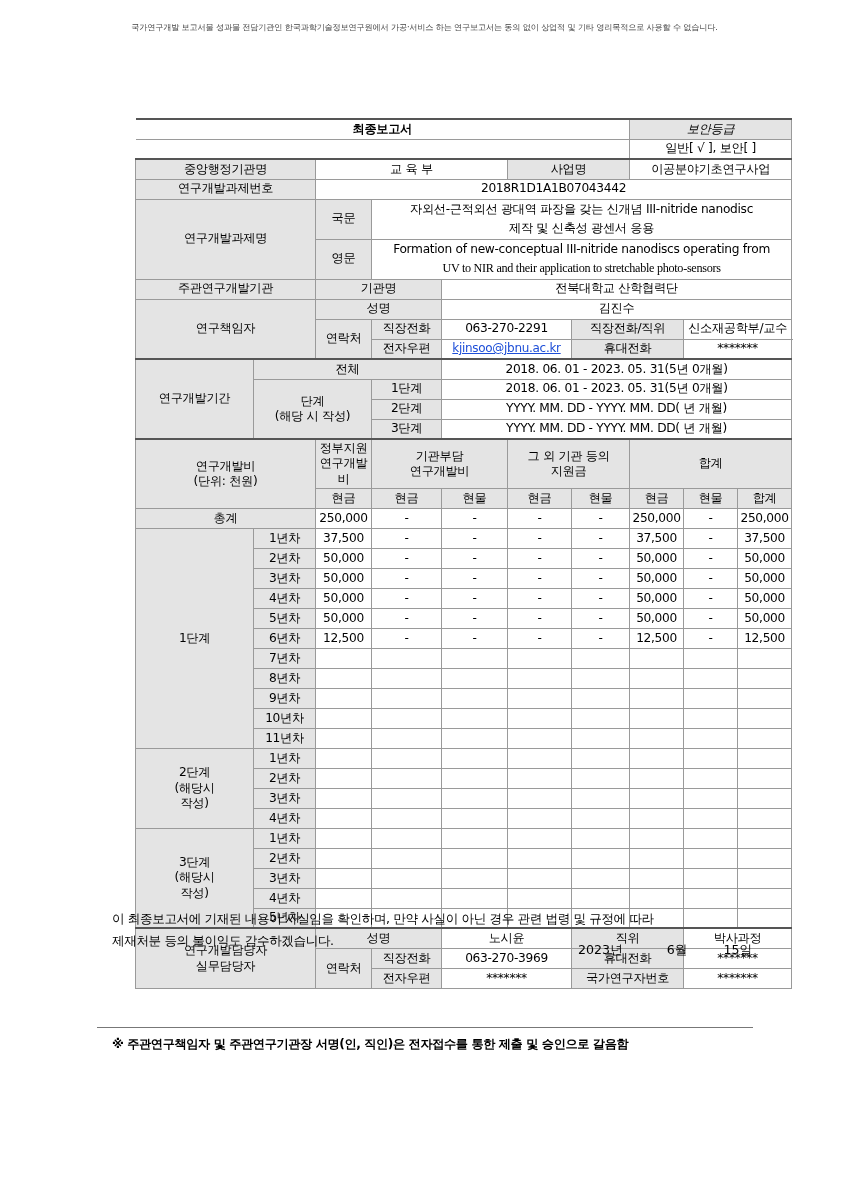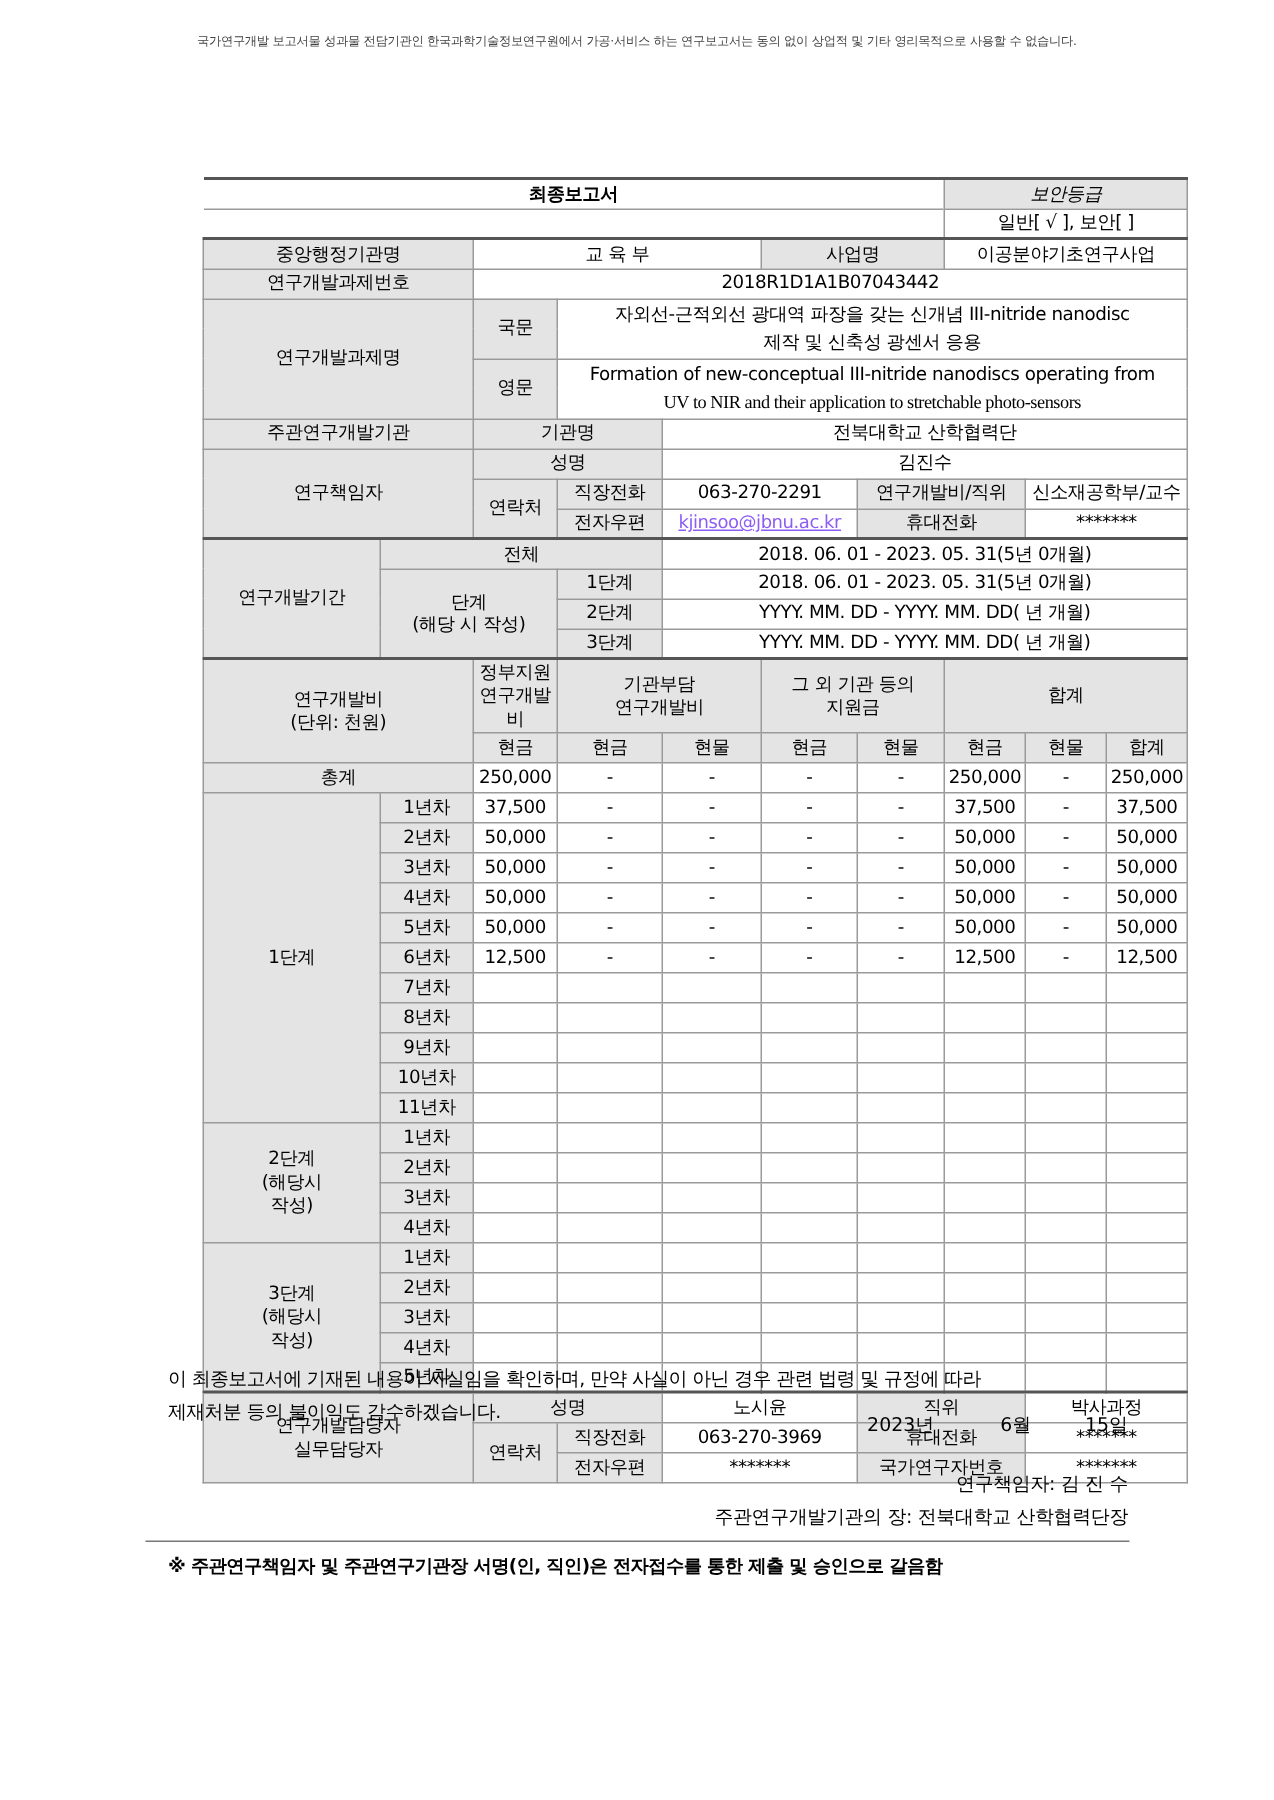--- a/index.html
+++ b/index.html
@@ -68,21 +68,21 @@
   .sec-head {
     border-top: 2px solid #555 !important;
     font-size: 12.2px;
     font-style: italic;
   }
   .titlekr { height: 24px; font-size: 12.4px; }
   .titleen { height: 24px; font-size: 11.6px; letter-spacing: -0.1px; }
   .num { font-size: 12.4px; }
   .maskchar { font-size: 10px; letter-spacing: 1px; }
   a.mail {
-    color: #8b5cf6;
+    color: #1d4ed8;
     text-decoration: underline;
     font-size: 12px;
   }
   .thickline {
     border-top: 2px solid #555 !important;
   }
   .statement {
     position: absolute;
     left: 112px;
     top: 908px;
@@ -200,21 +200,21 @@
 
       <tr>
         <td colspan="2" rowspan="3" class="lbl">연구책임자</td>
         <td colspan="2" class="lbl">성명</td>
         <td colspan="6">김진수</td>
       </tr>
       <tr>
         <td rowspan="2" class="lbl">연락처</td>
         <td class="lbl">직장전화</td>
         <td colspan="2">063-270-2291</td>
-        <td colspan="2" class="lbl">연구개발비/직위</td>
+        <td colspan="2" class="lbl">직장전화/직위</td>
         <td colspan="3">신소재공학부/교수</td>
       </tr>
       <tr>
         <td class="lbl">전자우편</td>
         <td colspan="2">
           <a class="mail" href="#">kjinsoo@jbnu.ac.kr</a>
         </td>
         <td colspan="2" class="lbl">휴대전화</td>
         <td colspan="3" class="maskchar">*******</td>
       </tr>
@@ -558,22 +558,18 @@
     <div>이 최종보고서에 기재된 내용이 사실임을 확인하며, 만약 사실이 아닌 경우 관련 법령 및 규정에 따라</div>
     <div>제재처분 등의 불이익도 감수하겠습니다.</div>
   </div>
 
   <div class="dateline">
     <span class="dt-y">2023년</span>
     <span class="dt-m">6월</span>
     <span>15일</span>
   </div>
 
-  <div class="signblock">
-    <div>연구책임자: 김 진 수</div>
-    <div>주관연구개발기관의 장: 전북대학교 산학협력단장</div>
-  </div>
 
   <div class="hr-bottom"></div>
 
   <div class="footnote">※ 주관연구책임자 및 주관연구기관장 서명(인, 직인)은 전자접수를 통한 제출 및 승인으로 갈음함</div>
 
 </div>
 
 </body></html>

